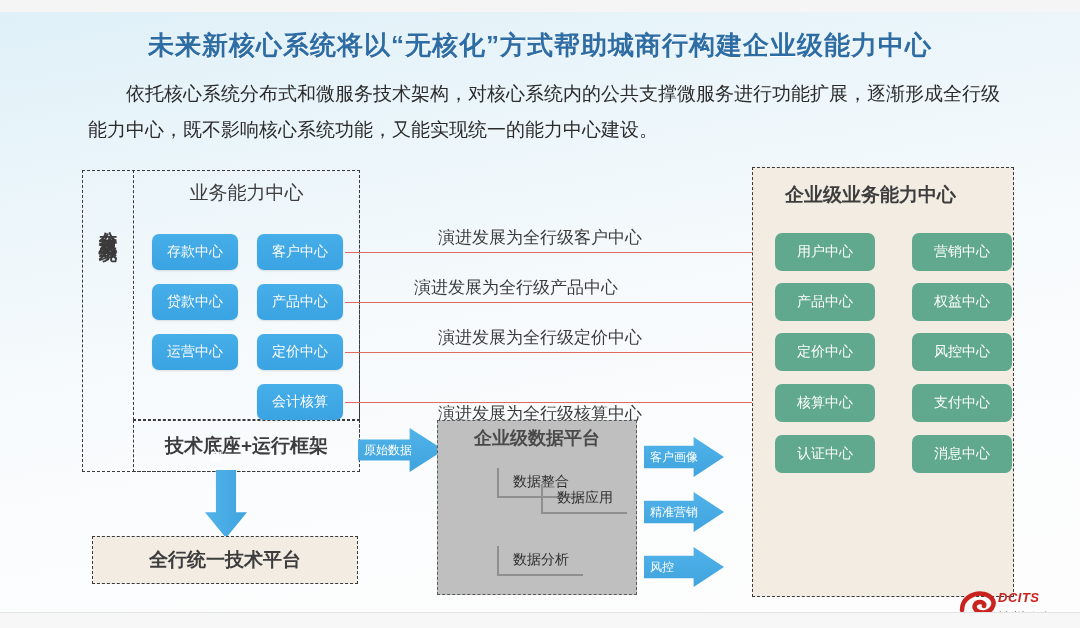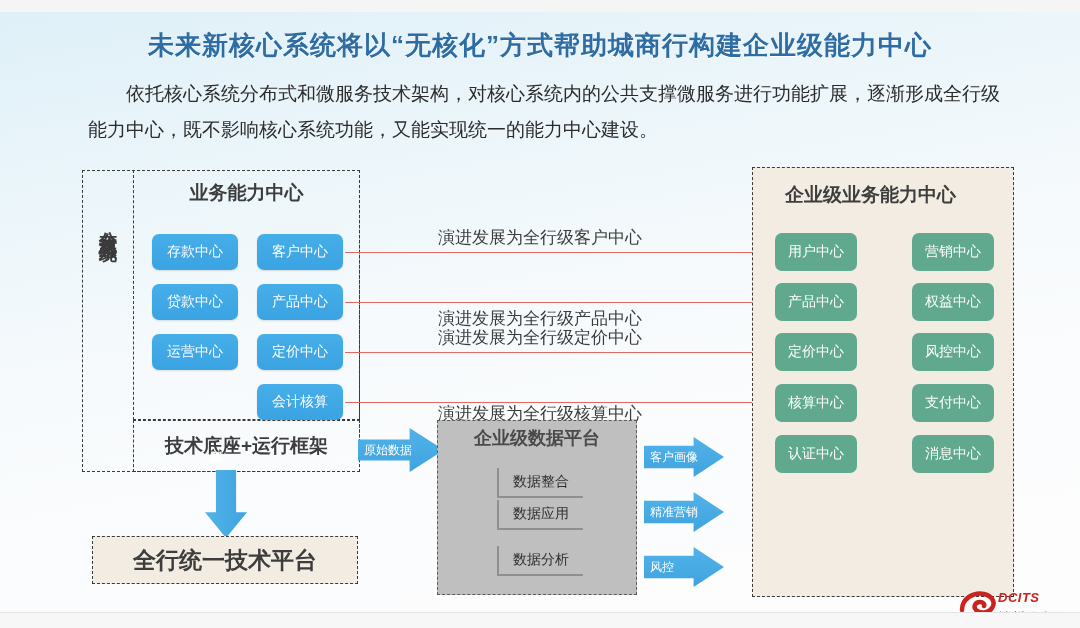--- a/index.html
+++ b/index.html
@@ -48,21 +48,21 @@
     line-height:24px; text-align:center;
     writing-mode:vertical-rl; text-orientation:upright;
     letter-spacing:2px;
   }
   .biz-box {
     position:absolute; left:133px; top:158px; width:227px; height:250px;
     border:1.4px dashed #3a3a3a; border-top:none;
   }
   .biz-title {
     position:absolute; left:133px; top:168px; width:227px;
-    text-align:center; font-size:19px; color:#3d3d3d; font-weight:700;
+    text-align:center; font-size:19px; color:#3d3d3d; font-weight:400;
   }
   .tech-base {
     position:absolute; left:133px; top:408px; width:227px; height:52px;
     border:1.4px dashed #3a3a3a; border-top:1.4px dashed #3a3a3a;
     display:flex; align-items:center; justify-content:center;
     font-size:19px; color:#3d3d3d; font-weight:600;
   }
 
   .bluebox {
     position:absolute; width:86px; height:36px;
@@ -90,21 +90,21 @@
   
   .ent-panel {
     position:absolute; left:752px; top:155px; width:262px; height:430px;
     background:#f2ece3; border:1.4px dashed #3a3a3a;
   }
   .ent-title {
     position:absolute; left:752px; top:170px; width:237px;
     text-align:center; font-size:19px; color:#3d3d3d; font-weight:600;
   }
   .greenbox {
-    position:absolute; width:82px; height:38px;
+    position:absolute; width:100px; height:38px;
     background:#60a98e; border-radius:7px;
     color:#ffffff; font-size:14px;
     display:flex; align-items:center; justify-content:center;
   }
 
   
   .dataplat {
     position:absolute; left:437px; top:408px; width:200px; height:175px;
     background:#bfbfbf; border:1.4px dashed #5a5a5a;
   }
@@ -145,21 +145,21 @@
   .downarrow-text {
     position:absolute; left:210px; top:460px; width:30px;
     font-size:11px; color:#ffffff; line-height:13px;
     writing-mode:vertical-rl; text-orientation:upright;
     transform:rotate(180deg);
   }
   .unified {
     position:absolute; left:92px; top:524px; width:266px; height:48px;
     background:#f2ece3; border:1.4px dashed #3a3a3a;
     display:flex; align-items:center; justify-content:center;
-    font-size:23px; color:#3d3d3d; font-weight:600;
+    font-size:19px; color:#3d3d3d; font-weight:600;
   }
 
   
   .logo { position:absolute; left:958px; top:578px; width:118px; height:42px; }
   .logo-txt1 {
     position:absolute; left:40px; top:0px;
     font-size:13px; font-weight:bold; font-style:italic;
     color:#c9231f; letter-spacing:.5px;
   }
   .logo-txt2 {
@@ -194,21 +194,21 @@
   <div class="bluebox" style="left:257px; top:372px;">会计核算</div>
 
   <div class="tech-base">技术底座+运行框架</div>
 
   <div class="redline" style="left:345px; top:240px; width:424px;"></div>
   <div class="redhead" style="left:769px; top:236px;"></div>
   <div class="redlabel" style="left:438px; top:214px;">演进发展为全行级客户中心</div>
 
   <div class="redline" style="left:345px; top:290px; width:424px;"></div>
   <div class="redhead" style="left:769px; top:286px;"></div>
-  <div class="redlabel" style="left:438px; top:264px;margin-top:31px;">演进发展为全行级产品中心</div>
+  <div class="redlabel" style="left:414px; top:264px;">演进发展为全行级产品中心</div>
 
   <div class="redline" style="left:345px; top:340px; width:424px;"></div>
   <div class="redhead" style="left:769px; top:336px;"></div>
   <div class="redlabel" style="left:438px; top:314px;">演进发展为全行级定价中心</div>
 
   <div class="redline" style="left:345px; top:390px; width:424px;"></div>
   <div class="redhead" style="left:769px; top:386px;"></div>
   <div class="redlabel" style="left:438px; top:348px;margin-top:42px;">演进发展为全行级核算中心</div>
 
   <div class="ent-panel"></div>
@@ -227,21 +227,21 @@
   <div class="greenbox" style="left:912px; top:372px;">支付中心</div>
 
   <div class="barrow-wide" style="left:358px; top:416px;">
     <span>原始数据</span>
   </div>
 
   <div class="dataplat"></div>
   <div class="dataplat-title">企业级数据平台</div>
 
   <div class="dp-item" style="top:456px;">数据整合</div>
-  <div class="dp-item" style="top:488px;">数据应用</div>
+  <div class="dp-item" style="top:472px;margin-left:44px;">数据应用</div>
   <div class="dp-item" style="top:534px;">数据分析</div>
 
   <div class="barrow" style="left:644px; top:425px;">
     <span>客户画像</span>
   </div>
   <div class="barrow" style="left:644px; top:480px;">
     <span>精准营销</span>
   </div>
   <div class="barrow" style="left:644px; top:535px;">
     <span>风控</span>

